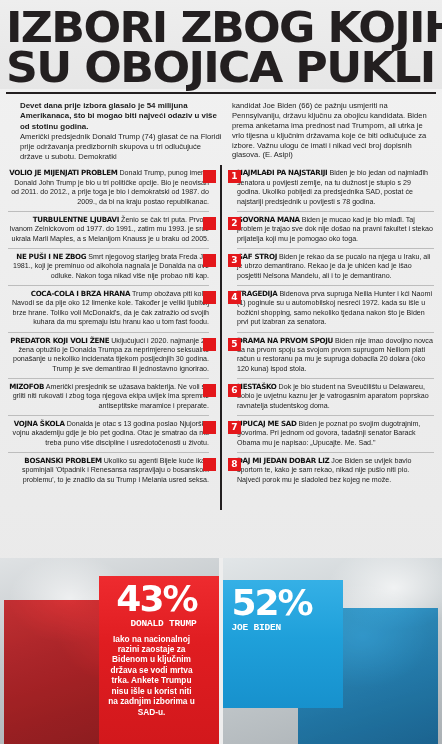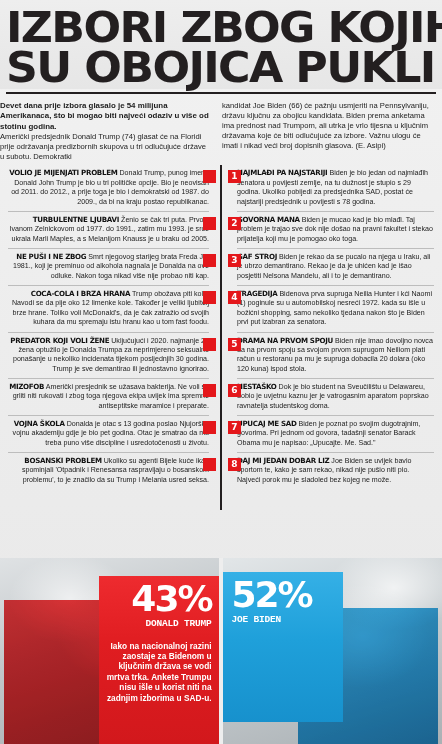--- a/index.html
+++ b/index.html
@@ -33,21 +33,21 @@
     white-space: nowrap;
   }
   .headline-rule {
     height: 2px; background: #231f20; margin: 3px 6px 0 6px;
   }
 
   
   .intro {
     display: flex;
     gap: 10px;
-    padding: 7px 8px 4px 0;
+    padding: 7px 8px 4px 20px;
   }
   .intro-col { width: 50%; }
   .intro p {
     font-size: 7.6px;
     line-height: 1.30;
     color: #1c1c1c;
     text-align: left;
   }
   .intro .lead { font-weight: 700; font-size: 7.9px; display:block; }
 
@@ -143,34 +143,34 @@
   }
   .tint-biden {
     right: 4px; top: 50px; width: 140px; height: 136px;
     background: linear-gradient(160deg,#2fa8e0 0%, #1c96d6 60%, #1586c6 100%);
     mix-blend-mode: multiply;
     opacity: .92;
   }
 
   .stat {
     position: absolute;
-    padding: 6px 7px 8px 8px;
+    padding: 6px 22px 8px 8px;
     color: #ffffff;
   }
   .stat-trump {
     right: 0; top: 18px; width: 120px;
     background: linear-gradient(180deg,#ee2b2f 0%, #e01d21 40%, #d2181c 100%);
     text-align: right;
     height: 168px;
   }
   .stat-biden {
-    left: 0; top: 14px; width: 120px;
+    left: 0; top: 22px; width: 120px;
     background: linear-gradient(180deg,#35b0e6 0%, #1fa0da 45%, #1791cd 100%);
     text-align: left;
-    height: 150px;
+    height: 128px;
   }
   .stat .pct {
     display: block;
     font-family: "DejaVu Sans", sans-serif;
     font-weight: 700;
     font-size: 36px;
     line-height: .96;
     letter-spacing: -2px;
     color: #ffffff;
   }
@@ -182,21 +182,22 @@
     letter-spacing: -0.2px;
     margin-top: 1px;
     color: #ffffff;
   }
   .stat .desc {
     display: block;
     font-size: 8.3px;
     line-height: 1.26;
     font-weight: 700;
     color: #ffffff;
-    margin-top: 12px;
+    margin-top: 5px;
+    text-align: center;
   }
 </style>
 </head>
 <body>
 
 <div class="page">
 
   <div class="headline">
     <span class="headline-line">IZBORI ZBOG KOJIH</span>
     <span class="headline-line">SU OBOJICA PUKLI</span>

